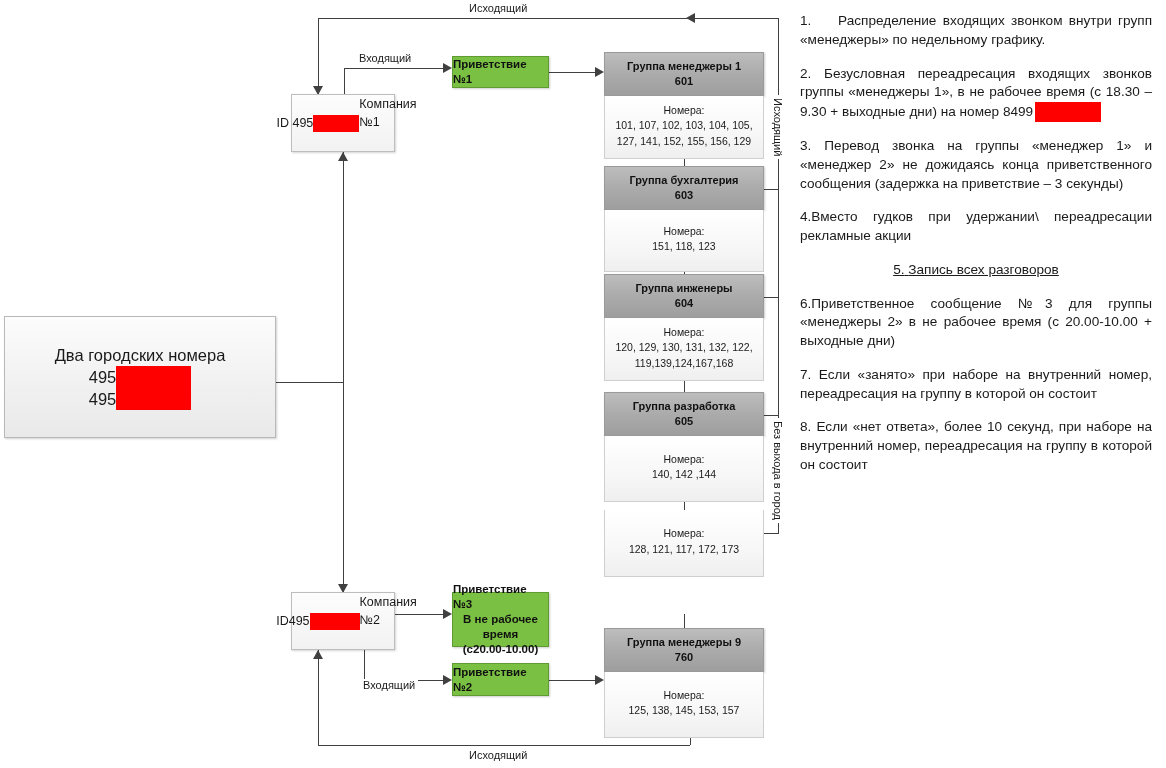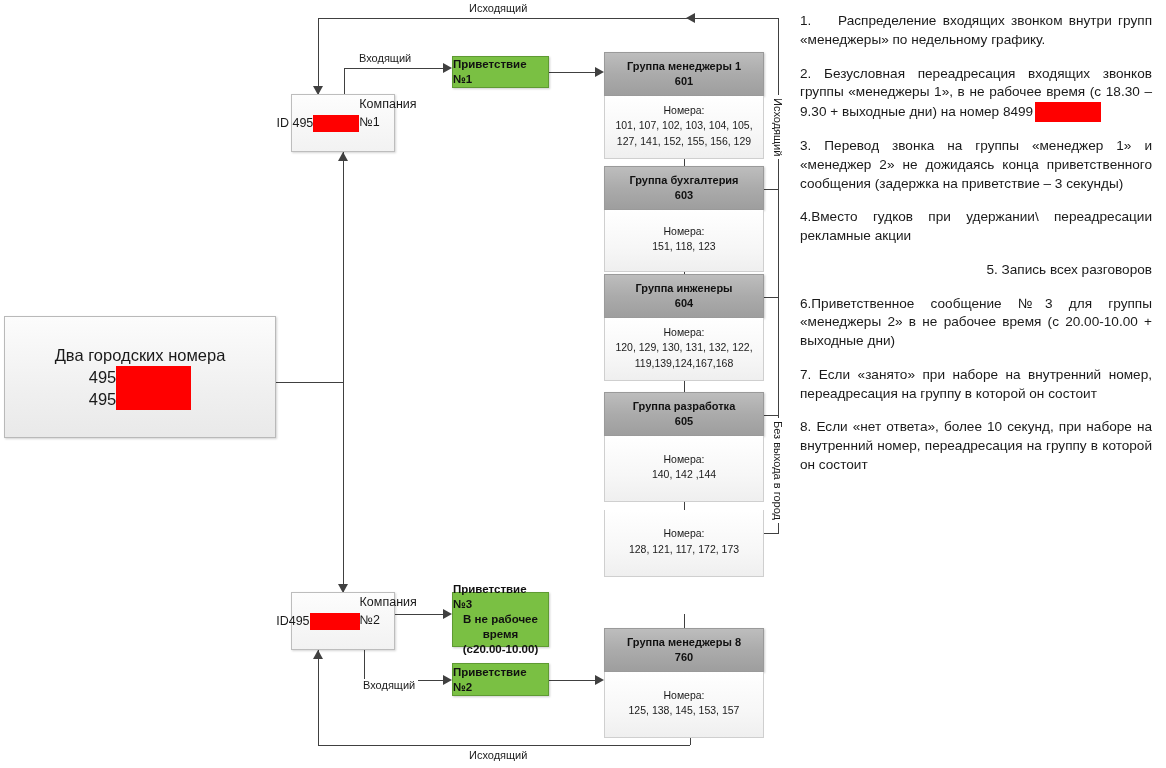--- a/index.html
+++ b/index.html
@@ -252,21 +252,21 @@
 
   <div class="group" id="grp606">
     <div class="gbody" style="padding-top:16px;padding-bottom:18px;">
       <div>Номера:</div>
       <div>128, 121, 117, 172, 173</div>
     </div>
   </div>
 
   <div class="group" id="grp602">
     <div class="ghead">
-      <div>Группа менеджеры 8</div>
+      <div>Группа менеджеры 9</div>
       <div>760</div>
     </div>
     <div class="gbody" style="padding-top:16px;padding-bottom:18px;">
       <div>Номера:</div>
       <div>125, 138, 145, 153, 157</div>
     </div>
   </div>
 
   <div class="notes">
     <div class="note">
@@ -280,21 +280,21 @@
       <span>Безусловная переадресация входящих звонков группы «менеджеры 1», в не рабочее время (с 18.30 – 9.30 + выходные дни) на номер 8499</span><span class="redbar" style="width:66px;height:20px;"></span>
     </div>
     <div class="note">
       <span>3.</span>
       <span> </span>
       <span>Перевод звонка на группы «менеджер 1» и «менеджер 2» не дожидаясь конца приветственного сообщения (задержка на приветствие – 3 секунды)</span>
     </div>
     <div class="note">
       <span>4.</span><span>Вместо гудков при удержании\ переадресации рекламные акции</span>
     </div>
-    <div class="note" style="text-align:right;">
+    <div class="note" style="text-align:center;text-decoration:underline;">
       <span>5.</span>
       <span> </span>
       <span>Запись всех разговоров</span>
     </div>
     <div class="note">
       <span>6.</span><span>Приветственное сообщение №3 для группы «менеджеры 2» в не рабочее время (с 20.00-10.00 + выходные дни)</span>
     </div>
     <div class="note">
       <span>7.</span>
       <span> </span>

